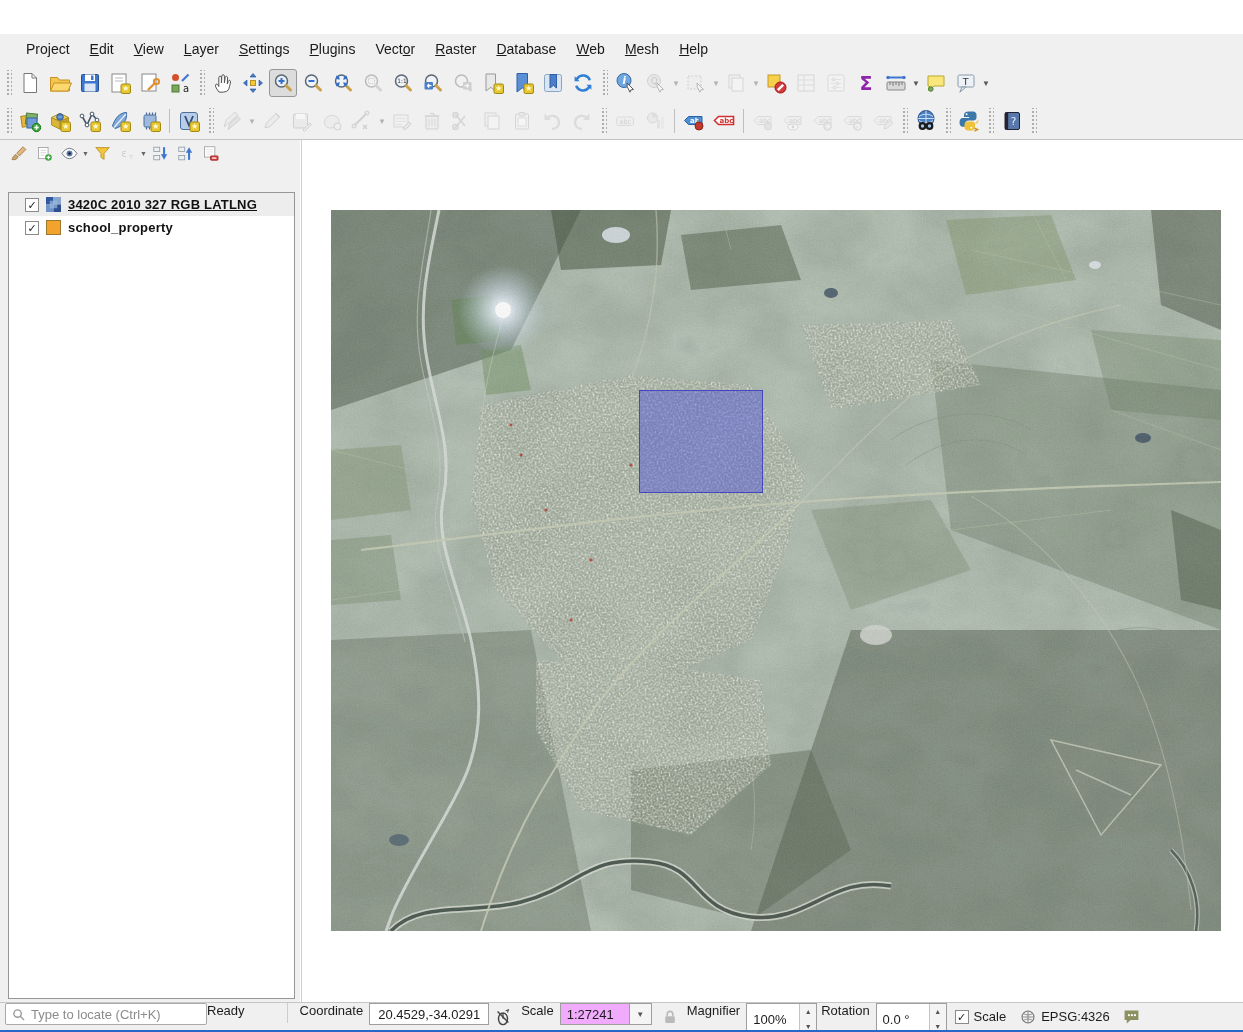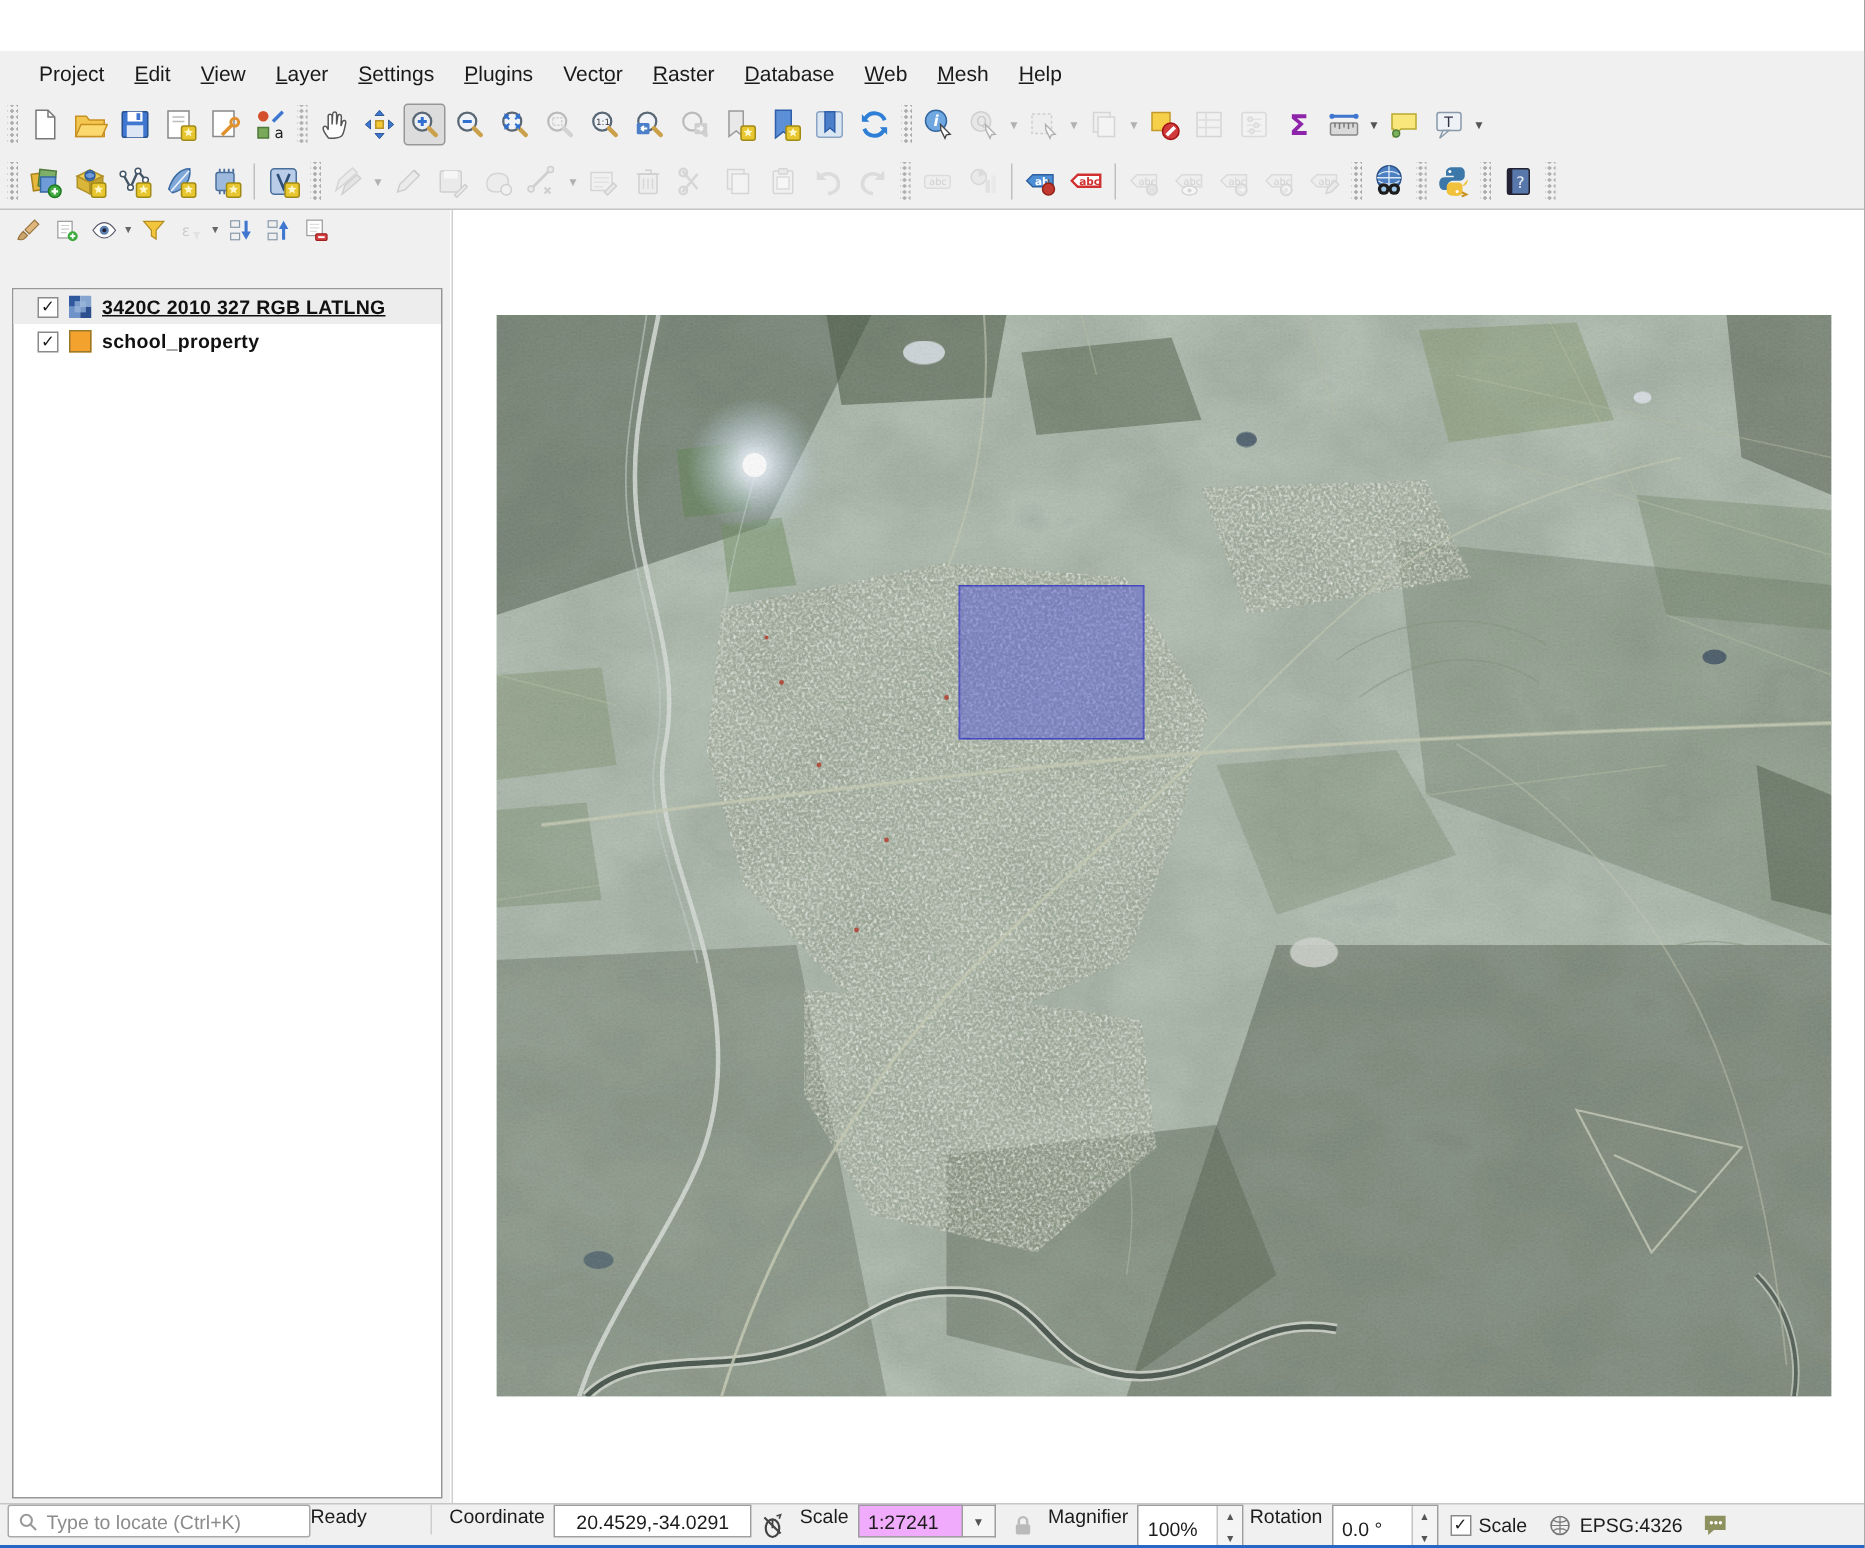--- a/index.html
+++ b/index.html
@@ -62,21 +62,21 @@
            background:rgba(72,78,221,.44);border:1px solid rgba(44,44,190,.7)}
 
   
   .statusbar{position:absolute;left:0;right:0;bottom:0;height:28px;background:#f0f0f0;border-top:1px solid #c6c6c6;
              display:flex;padding:0 5px;font-size:13px;color:#1c1c1c}
   .locate{width:202px;height:22px;border:1px solid #a9a9a9;border-radius:2px;background:#fff;display:flex;align-items:center;padding:0 6px;color:#8b8b8b;gap:6px;flex:none}
   .ready{flex:none}
   .sb-sep{width:1px;height:20px;background:#cdcdcd;margin:0 8px;flex:none}
   .sb-label{flex:none;margin:0 6px 0 4px}
   .sb-box{height:22px;border:1px solid #9e9e9e;background:#fff;display:flex;align-items:center;justify-content:center;flex:none}
-  .coord-box{width:132px}
+  .coord-box{width:120px}
   .combo{display:flex;flex:none;height:22px}
   .combo .cval{width:70px;height:22px;border:1px solid #9e9e9e;background:#f0abfc;display:flex;align-items:center;padding-left:6px}
   .combo .cbtn{width:22px;height:22px;border:1px solid #9e9e9e;border-left:none;background:#f5f5f5;display:flex;align-items:center;justify-content:center;font-size:8px;color:#555}
   .spin{display:flex;border:1px solid #9e9e9e;background:#fff;height:32px;flex:none}
   .spin .sval{padding:0 6px;display:flex;align-items:center;min-width:52px}
   .spin .arrows{width:17px;border-left:1px solid #c4c4c4;display:flex;flex-direction:column}
   .spin .arrows div{flex:1;display:flex;align-items:center;justify-content:center;font-size:7px;color:#555;background:#f4f4f4}
   .sb-icon{flex:none;display:flex;align-items:center;justify-content:center;margin:0 5px}
   .render-wrap{display:flex;align-items:center;gap:5px;margin:0 8px;flex:none}
   .epsg{display:flex;align-items:center;gap:5px;flex:none;margin-left:6px}

